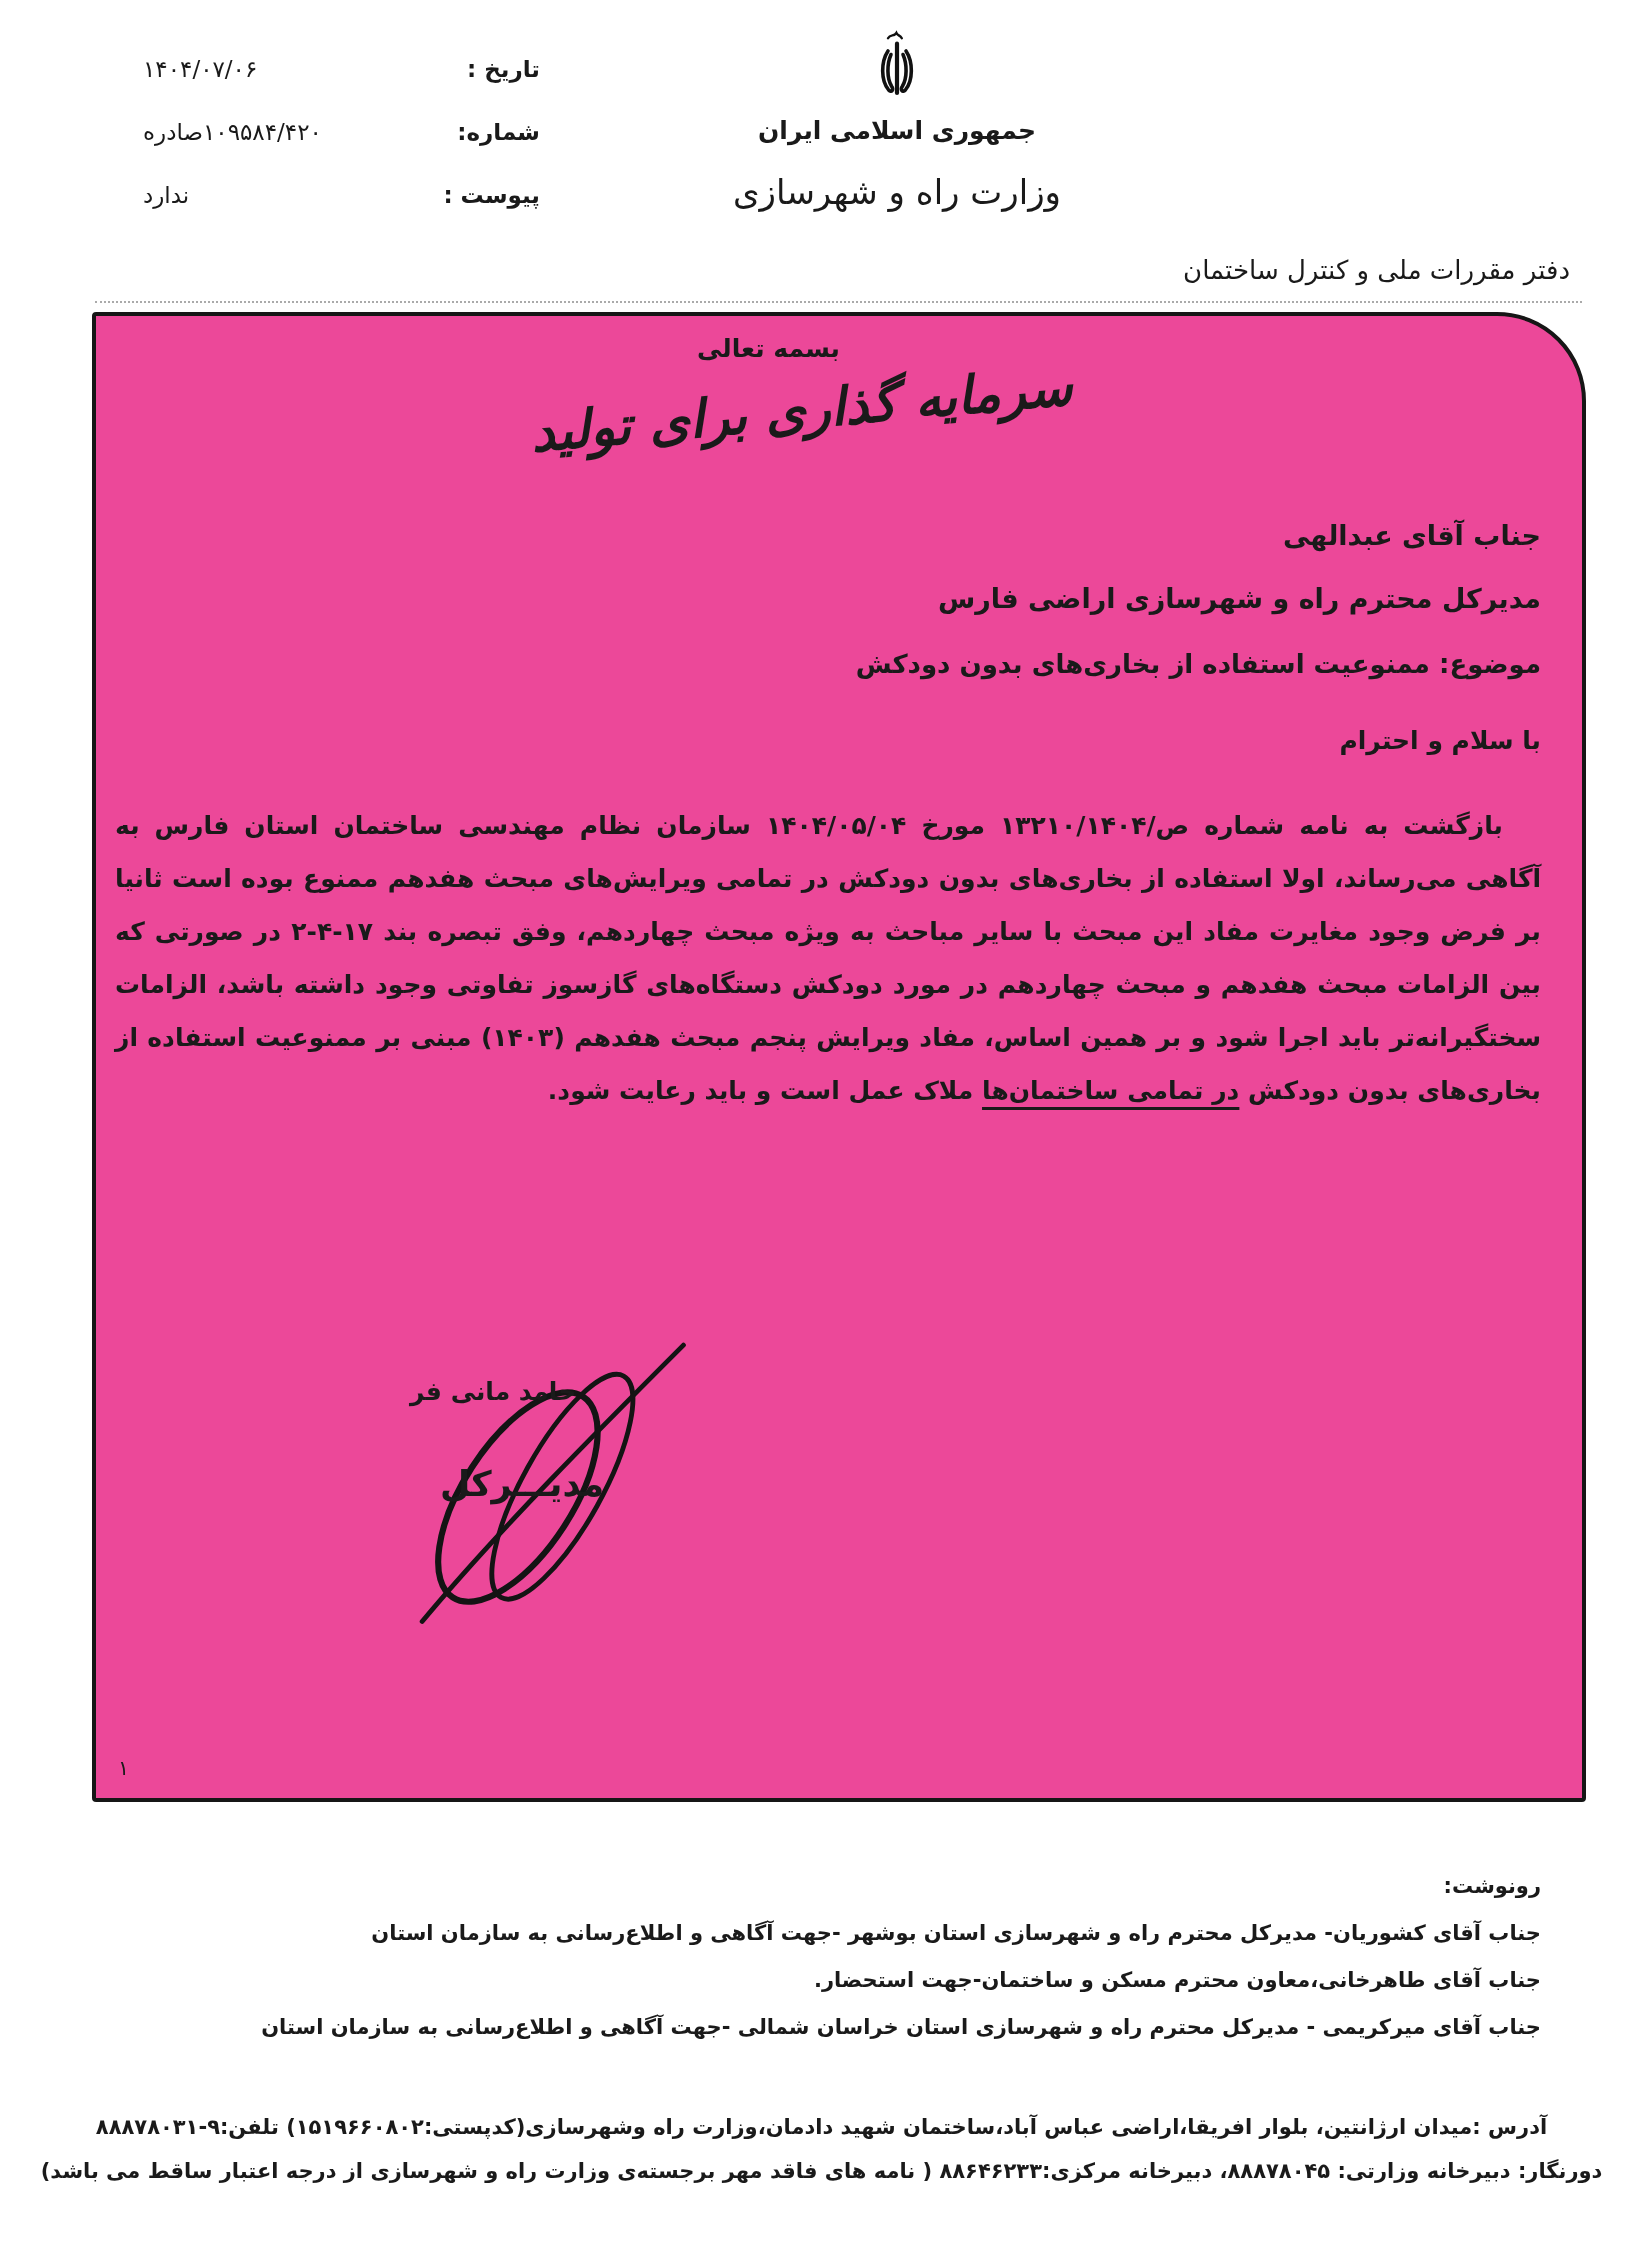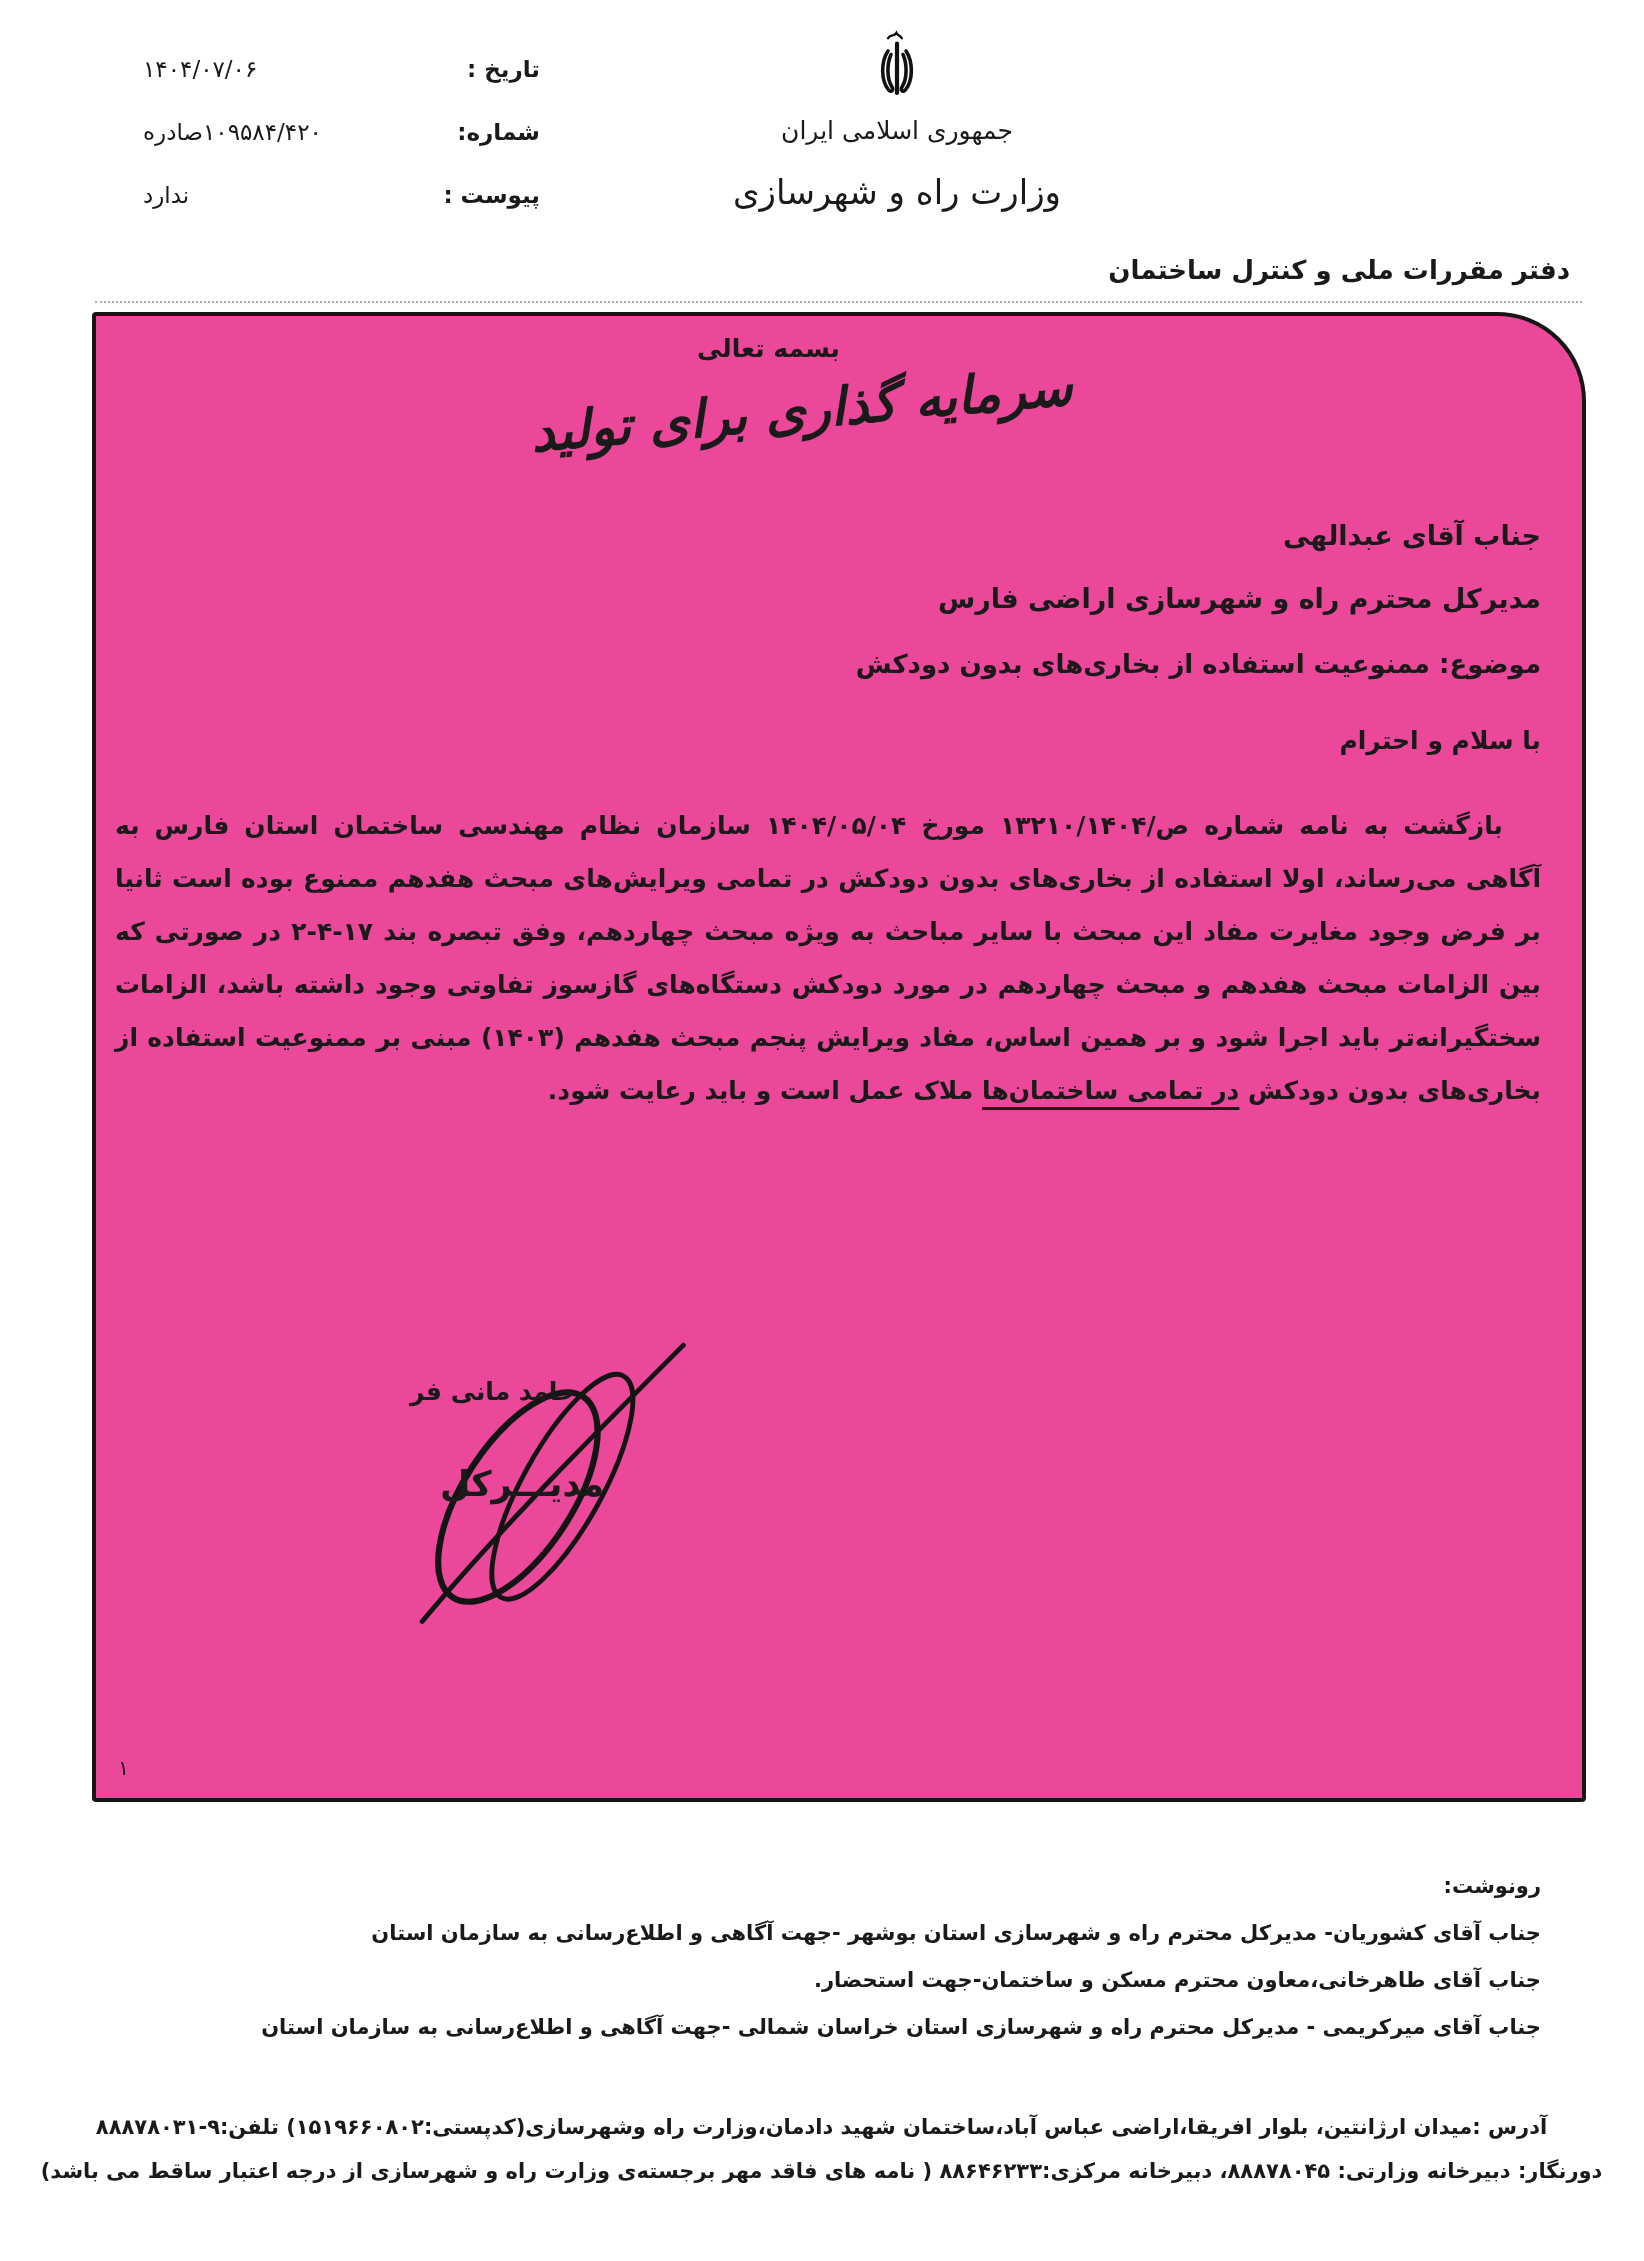--- a/index.html
+++ b/index.html
@@ -8,23 +8,23 @@
     font-family:"DejaVu Sans","Liberation Sans",sans-serif;color:#1a1a1a;direction:rtl;overflow:hidden;
   }
   
   .meta-block{position:absolute;top:56px;left:144px;width:397px;direction:rtl;}
   .meta-row{display:flex;justify-content:space-between;align-items:baseline;height:63px;font-size:23px;}
   .meta-label{font-weight:bold;white-space:nowrap;}
   .meta-value{white-space:nowrap;}
   
   .header-center{position:absolute;top:30px;left:617px;width:562px;text-align:center;direction:rtl;}
   .emblem{display:block;margin:0 auto;}
-  .country{font-size:25px;font-weight:normal;margin-top:6.9px;}
+  .country{font-size:25px;font-weight:bold;margin-top:6.9px;}
   .ministry{font-size:34px;font-weight:normal;margin-top:27px;letter-spacing:0.7px;}
-  .office-line{position:absolute;top:255px;right:74px;font-size:26px;font-weight:bold;}
+  .office-line{position:absolute;top:255px;right:74px;font-size:26px;font-weight:normal;}
   .dotted-rule{position:absolute;top:301px;left:96px;width:1487px;border-top:2.7px dotted #aaaaaa;height:0;}
   
   .letter-box{
     position:absolute;top:312px;left:93px;width:1494px;height:1490px;background:#ec4899;
     border:4.8px solid #161616;border-radius:4.1px 89px 4.1px 4.1px;box-sizing:border-box;
   }
   .besmele{position:absolute;top:18px;left:0;right:141px;text-align:center;font-size:25px;font-weight:bold;}
   .slogan{
     position:absolute;top:63px;left:0;right:75px;text-align:center;
     font-family:"DejaVu Serif","Liberation Serif",serif;font-style:italic;font-weight:bold;

